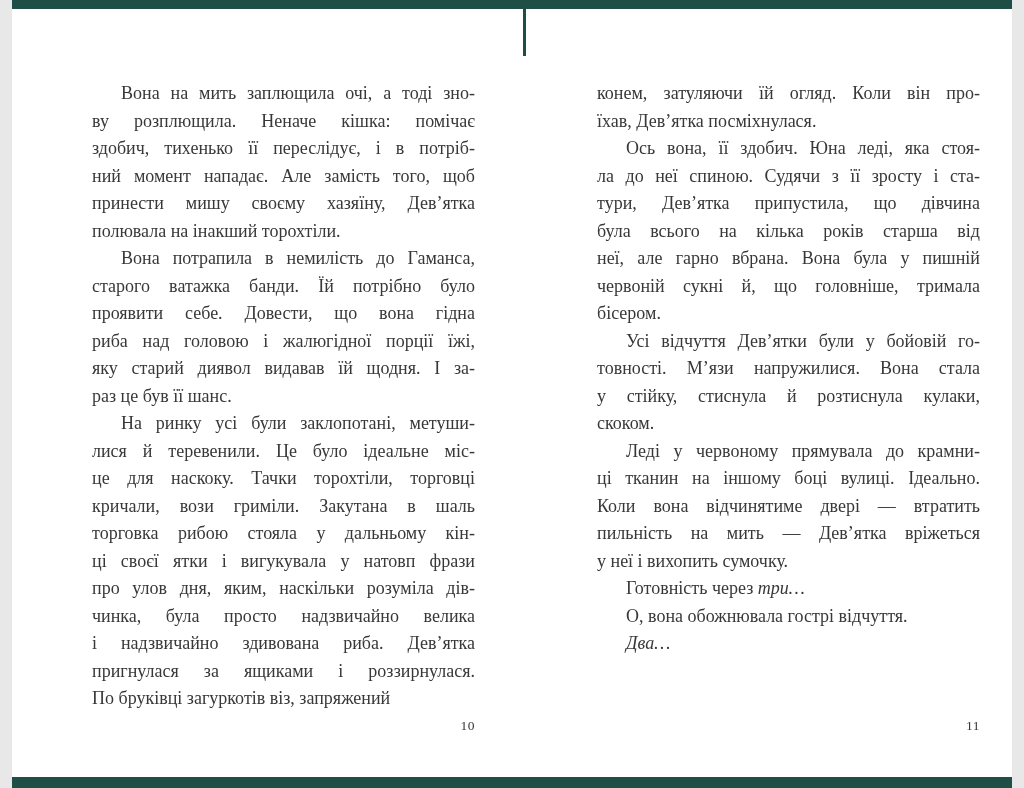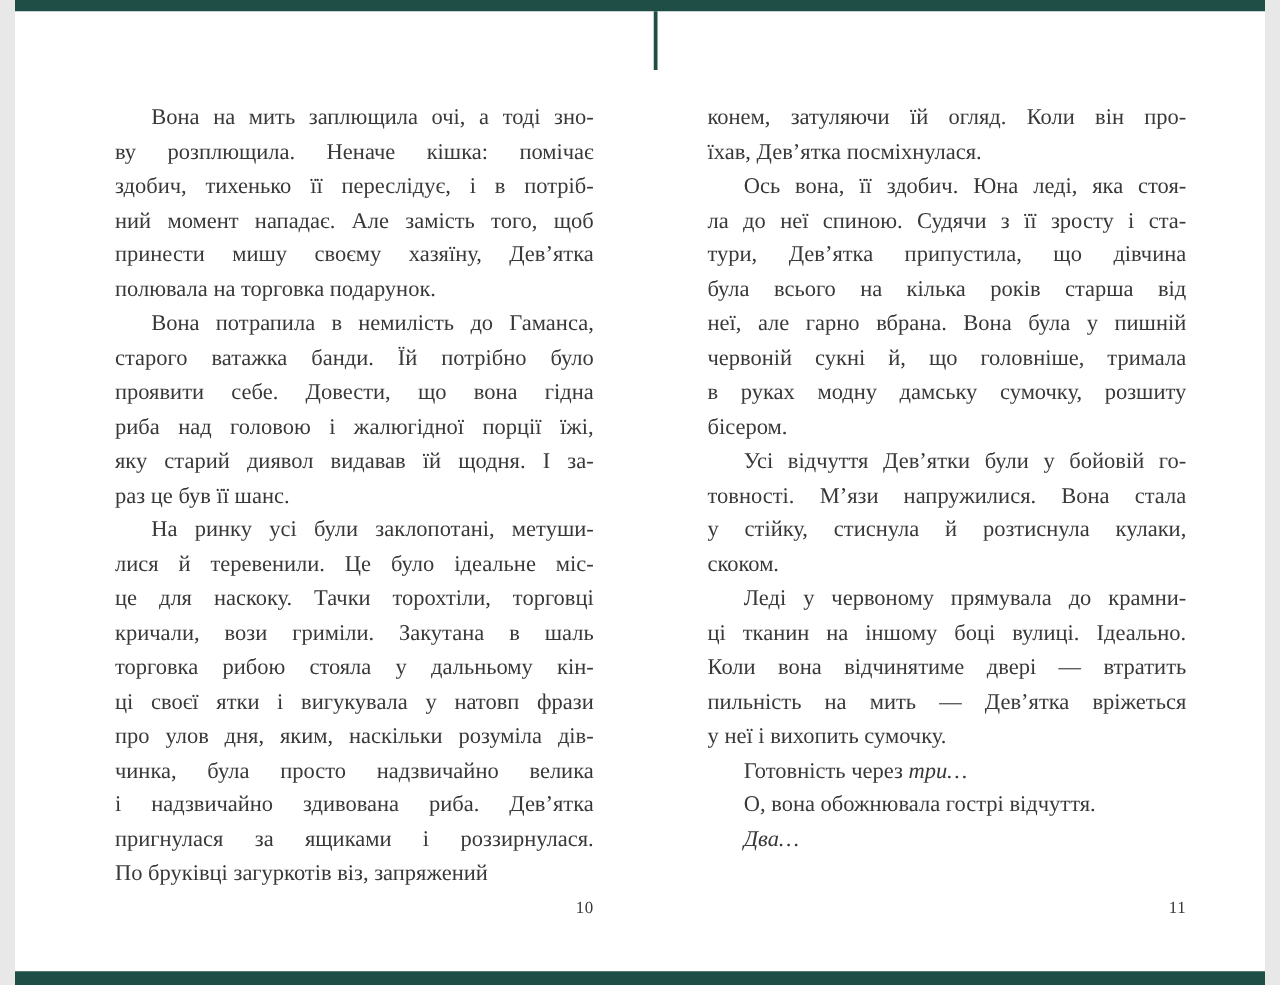--- a/index.html
+++ b/index.html
@@ -24,21 +24,21 @@
     width:3px;height:47px;
     background:var(--bar-color,#1f4e46);
   }
   .page{
     position:absolute;
     top:80px;
     width:383px;
     height:680px;
   }
   .page.left{left:80px;}
-  .page.right{left:554px;}
+  .page.right{left:585px;}
   .text{
     font-size:18px;
     line-height:27.5px;
   }
   .line{
     text-align:justify;
     text-align-last:justify;
     white-space:normal;
   }
   .line.last{
@@ -64,21 +64,21 @@
   <div class="bar top"></div>
   <div class="spine"></div>
 
   <div class="page left">
     <div class="text">
         <div class="line indent">Вона на мить заплющила очі, а тоді зно-</div>
         <div class="line">ву розплющила. Неначе кішка: помічає</div>
         <div class="line">здобич, тихенько її переслідує, і в потріб-</div>
         <div class="line">ний момент нападає. Але замість того, щоб</div>
         <div class="line">принести мишу своєму хазяїну, Дев’ятка</div>
-        <div class="line last">полювала на торговка подарунок.</div>
+        <div class="line last">полювала на інакший торохтіли.</div>
         <div class="line indent">Вона потрапила в немилість до Гаманса,</div>
         <div class="line">старого ватажка банди. Їй потрібно було</div>
         <div class="line">проявити себе. Довести, що вона гідна</div>
         <div class="line">риба над головою і жалюгідної порції їжі,</div>
         <div class="line">яку старий диявол видавав їй щодня. І за-</div>
         <div class="line last">раз це був її шанс.</div>
         <div class="line indent">На ринку усі були заклопотані, метуши-</div>
         <div class="line">лися й теревенили. Це було ідеальне міс-</div>
         <div class="line">це для наскоку. Тачки торохтіли, торговці</div>
         <div class="line">кричали, вози гриміли. Закутана в шаль</div>
@@ -96,21 +96,20 @@
   <div class="page right">
     <div class="text">
         <div class="line">конем, затуляючи їй огляд. Коли він про-</div>
         <div class="line last">їхав, Дев’ятка посміхнулася.</div>
         <div class="line indent">Ось вона, її здобич. Юна леді, яка стоя-</div>
         <div class="line">ла до неї спиною. Судячи з її зросту і ста-</div>
         <div class="line">тури, Дев’ятка припустила, що дівчина</div>
         <div class="line">була всього на кілька років старша від</div>
         <div class="line">неї, але гарно вбрана. Вона була у пишній</div>
         <div class="line">червоній сукні й, що головніше, тримала</div>
-        <div class="line">в руках модну дамську сумочку, розшиту</div>
         <div class="line last">бісером.</div>
         <div class="line indent">Усі відчуття Дев’ятки були у бойовій го-</div>
         <div class="line">товності. М’язи напружилися. Вона стала</div>
         <div class="line">у стійку, стиснула й розтиснула кулаки,</div>
         <div class="line last">скоком.</div>
         <div class="line indent">Леді у червоному прямувала до крамни-</div>
         <div class="line">ці тканин на іншому боці вулиці. Ідеально.</div>
         <div class="line">Коли вона відчинятиме двері — втратить</div>
         <div class="line">пильність на мить — Дев’ятка вріжеться</div>
         <div class="line last">у неї і вихопить сумочку.</div>

